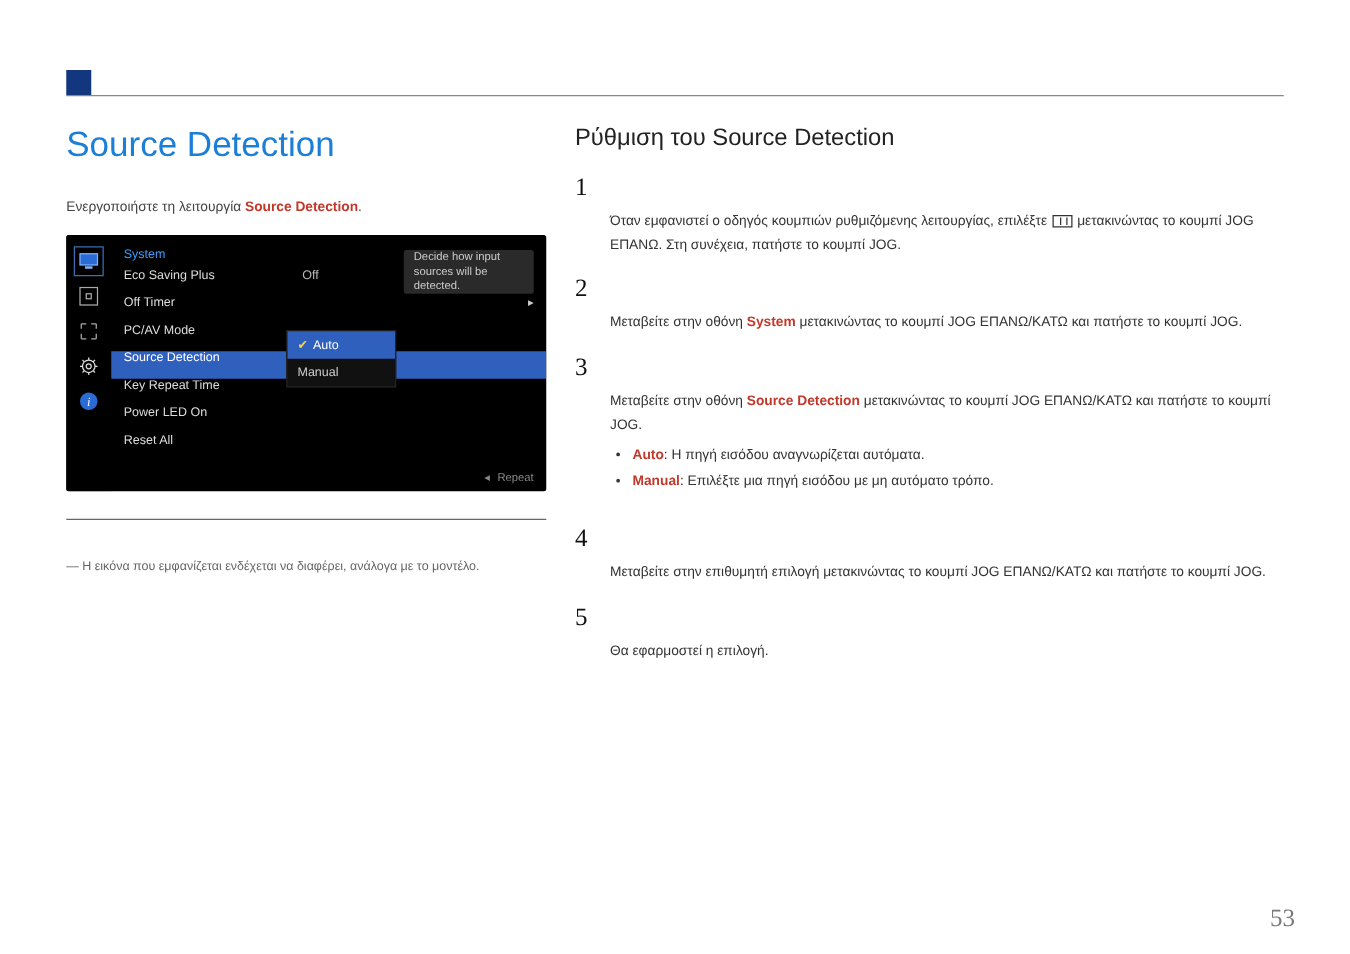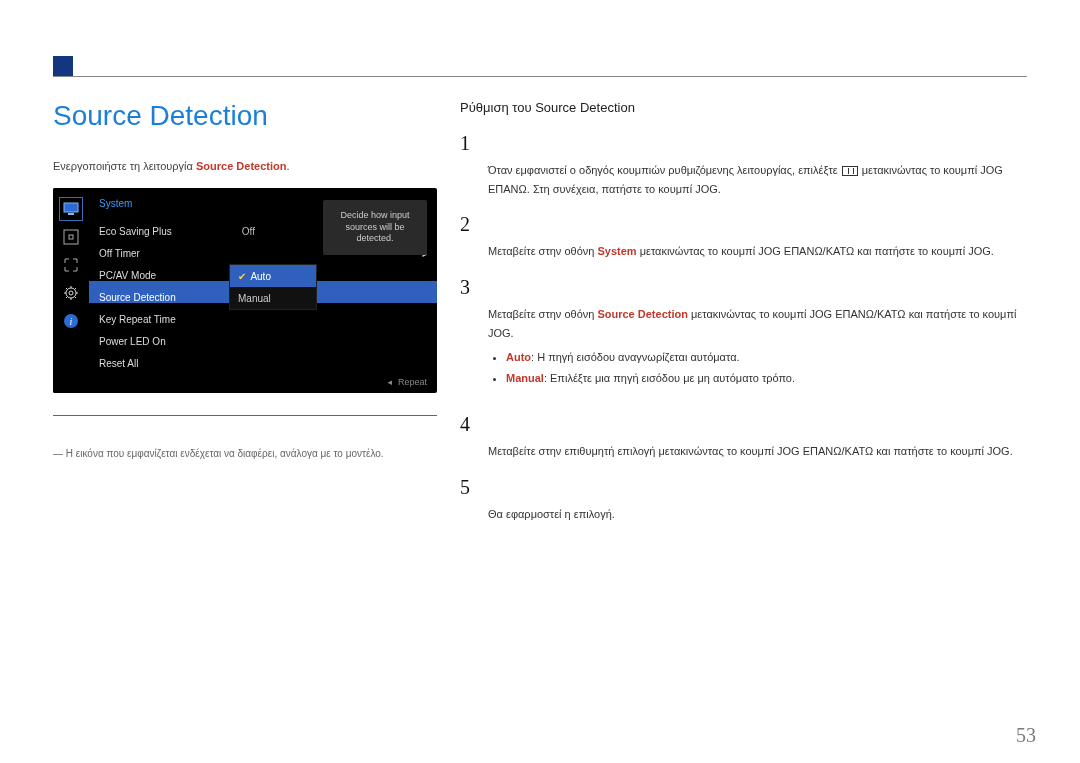--- a/index.html
+++ b/index.html
@@ -9,38 +9,38 @@
   .leftcol { position:absolute; left:53px; top:100px; width:384px; }
   .h1 { font-size:28px; color:#1b7fd8; font-weight:400; margin-bottom:28px; }
   .intro { font-size:11px; color:#444; margin-bottom:16px; }
   .kw-red { color:#c0392b; font-weight:bold; }
   .osd { width:384px; background:#000; color:#fff; font-size:10px; position:relative; border-radius:2px; overflow:hidden; }
   .osd-rail { position:absolute; left:0; top:0; width:36px; height:100%; background:#000; display:flex; flex-direction:column; align-items:center; padding-top:10px; gap:6px; }
   .rail-icon { width:22px; height:22px; display:flex; align-items:center; justify-content:center; }
   .rail-icon.active { outline:1px solid #3a6fb7; }
   .osd-main { margin-left:36px; padding:10px 0 24px 0; min-height:200px; }
   .osd-title { color:#3a9cfd; font-size:10px; padding:0 10px 6px 10px; }
-  .menu-row { display:flex; align-items:flex-end; height:22px; padding:0 10px; font-size:10px; color:#ddd; position:relative; }
+  .menu-row { display:flex; align-items:flex-start; height:22px; padding:0 10px; font-size:10px; color:#ddd; position:relative; }
   .menu-row .label { flex:0 0 120px; }
   .menu-row .val { flex:0 0 36px; text-align:right; color:#bbb; }
   .menu-row.selected { background:#2f60be; }
   .menu-row.selected .label { color:#fff; }
   .arrow-right { color:#ccc; font-size:9px; margin-left:auto; }
   .submenu { position:absolute; left:176px; top:76px; width:88px; background:#111; border:1px solid #222; }
   .submenu .opt { height:22px; display:flex; align-items:center; padding:0 8px; font-size:10px; color:#ccc; }
   .submenu .opt.active { background:#2f60be; color:#fff; }
   .check { color:#ffd24a; margin-right:4px; font-size:10px; }
-  .tooltip { position:absolute; right:10px; top:12px; width:104px; background:#2a2a2a; color:#ccc; font-size:9px; padding:10px 8px; border-radius:2px; line-height:1.3; z-index:2;text-align:center; }
+  .tooltip { position:absolute; right:10px; top:12px; width:104px; background:#2a2a2a; color:#ccc; font-size:9px; padding:0 8px; border-radius:2px; line-height:1.3; z-index:2; }
   .osd-return { position:absolute; right:10px; bottom:6px; font-size:9px; color:#888; display:flex; align-items:center; gap:6px; }
   .hr { width:384px; height:1px; background:#666; margin:22px 0 8px 0; }
   .footnote { font-size:10px; color:#666;margin-top:32px; }
   .footnote:before { content:"― "; }
 
   .rightcol { position:absolute; left:460px; top:100px; width:566px; }
-  .h2 { font-size:13px; color:#222; font-weight:400; margin-bottom:18px; }
+  .h2 { font-size:19px; color:#222; font-weight:400; margin-bottom:18px; }
   .steps { list-style:none; }
   .step { display:flex; margin-bottom:16px; }
   .stepnum { flex:0 0 28px; font-size:20px; color:#111; font-family:"Times New Roman",serif; line-height:1; }
   .stepbody { flex:1; font-size:11px; color:#333; line-height:1.7;margin-top:28px; }
   .bullets { margin:6px 0 10px 18px; list-style:disc; }
   .bullets li { font-size:11px; color:#333; line-height:1.7; margin-bottom:2px; padding-left:0; }
   .inline-icon { display:inline-block; width:16px; height:10px; border:1px solid #333; vertical-align:middle; position:relative; margin:0 1px; }
   .inline-icon:before,.inline-icon:after { content:""; position:absolute; top:1px; bottom:1px; width:1px; background:#333; }
   .inline-icon:before { left:5px; } .inline-icon:after { left:10px; }
   .pagenum { position:absolute; right:44px; bottom:16px; font-size:20px; color:#7a7a7a; font-family:"Times New Roman",serif; }

